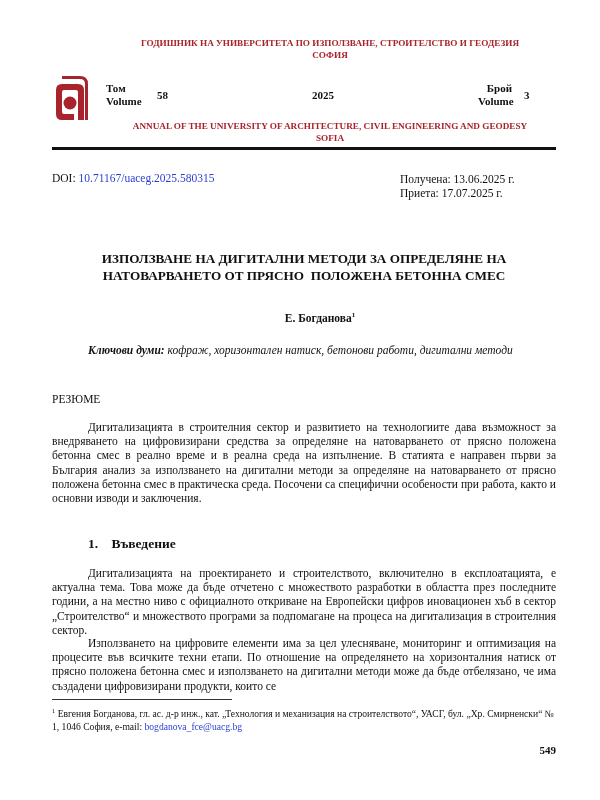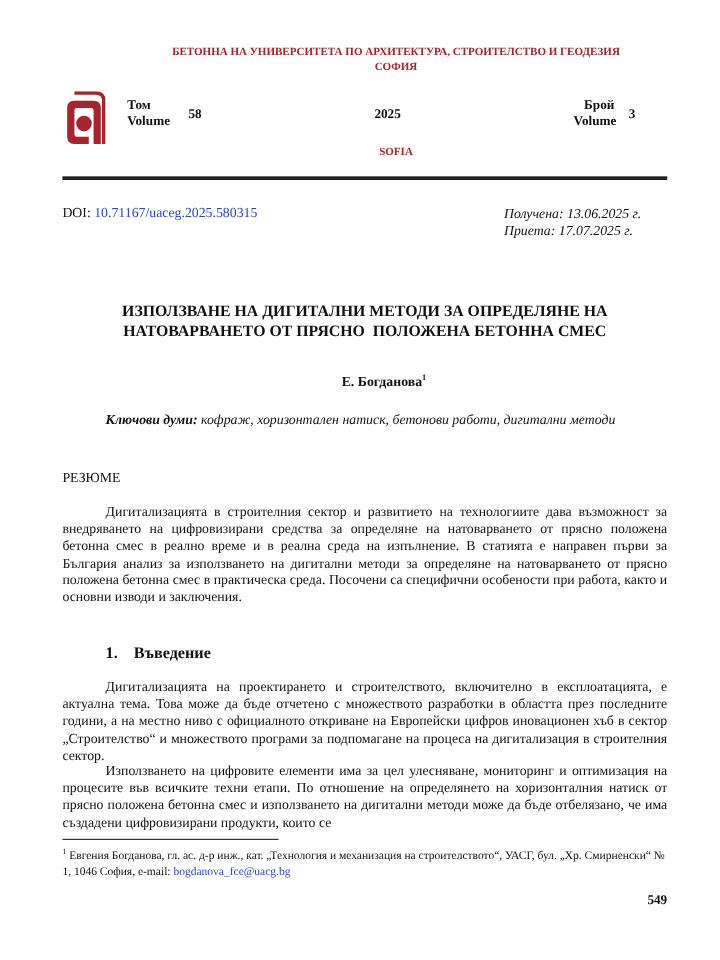--- a/index.html
+++ b/index.html
@@ -22,22 +22,22 @@
             font-weight: bold; font-size: 11px; }
     .iss-lbl { position: absolute; left: 478px; width: 34px; top: 82px; font-weight: bold;
                font-size: 11px; line-height: 13px; text-align: right; }
     .iss-num { position: absolute; left: 524px; top: 89px; font-weight: bold; font-size: 11px; }
 
     .rule { position: absolute; left: 52px; width: 504px; top: 147px; height: 3px;
             border-top: 2px solid #111; border-bottom: 1px solid #111; box-sizing: border-box; }
 
     .doi { position: absolute; left: 52px; top: 172px; font-size: 11.5px; }
     .doi a { color: #2a3fd0; text-decoration: none; }
-    .dates { position: absolute; left: 420px; top: 172px; font-size: 11.5px;
-             font-style: italic; line-height: 14px; }
+    .dates { position: absolute; left: 400px; top: 172px; font-size: 11.5px;
+             line-height: 14px; }
 
     .title { position: absolute; left: 52px; width: 504px; top: 251px; text-align: center;
              font-weight: bold; font-size: 13.2px; line-height: 16.5px; margin: 0; }
     .author { position: absolute; left: 68px; width: 504px; top: 311px; text-align: center;
               font-weight: bold; font-size: 11.5px; }
     .author sup { font-size: 7px; }
 
     .keywords { position: absolute; left: 52px; width: 504px; top: 343px;
                 font-size: 11.5px; line-height: 14px; font-style: italic;
                 text-indent: 36px; text-align: justify; margin: 0; }
@@ -64,21 +64,21 @@
 
     .pagenum { position: absolute; left: 500px; width: 56px; top: 744px; text-align: right;
                font-weight: bold; font-size: 11px; }
   </style>
 </head>
 <body>
 
 <div class="page">
 
   <div class="hdr-top">
-    <div>БЕТОННА НА УНИВЕРСИТЕТА ПО АРХИТЕКТУРА, СТРОИТЕЛСТВО И ГЕОДЕЗИЯ</div>
+    <div>ГОДИШНИК НА УНИВЕРСИТЕТА ПО ИЗПОЛЗВАНЕ, СТРОИТЕЛСТВО И ГЕОДЕЗИЯ</div>
     <div>СОФИЯ</div>
   </div>
 
   <svg class="logo" viewBox="0 0 36 46">
     <path d="M4 14 Q4 8 10 8 L26 8 Q32 8 32 14 L32 44 L26 44 L26 16 Q26 14 24 14 L12 14 Q10 14 10 16 L10 36 Q10 38 12 38 L22 38 L22 44 L10 44 Q4 44 4 38 Z" fill="#a8232b"></path>
     <path d="M10 0 L28 0 Q36 0 36 8 L36 44 L33 44 L33 8 Q33 3 28 3 L10 3 Z" fill="#a8232b"></path>
     <circle cx="18" cy="27" r="6.5" fill="#a8232b"></circle>
   </svg>
 
   <div class="vol-lbl">
@@ -87,20 +87,21 @@
   </div>
   <div class="vol-num">58</div>
   <div class="year">2025</div>
   <div class="iss-lbl">
     <div>Брой</div>
     <div>Volume</div>
   </div>
   <div class="iss-num">3</div>
 
   <div class="hdr-bottom">
+    <div>ANNUAL OF THE UNIVERSITY OF ARCHITECTURE, CIVIL ENGINEERING AND GEODESY</div>
     <div>SOFIA</div>
   </div>
 
   <div class="rule"></div>
 
   <div class="doi">
     <span>DOI:</span>
     <a>10.71167/uaceg.2025.580315</a>
   </div>
   <div class="dates">

